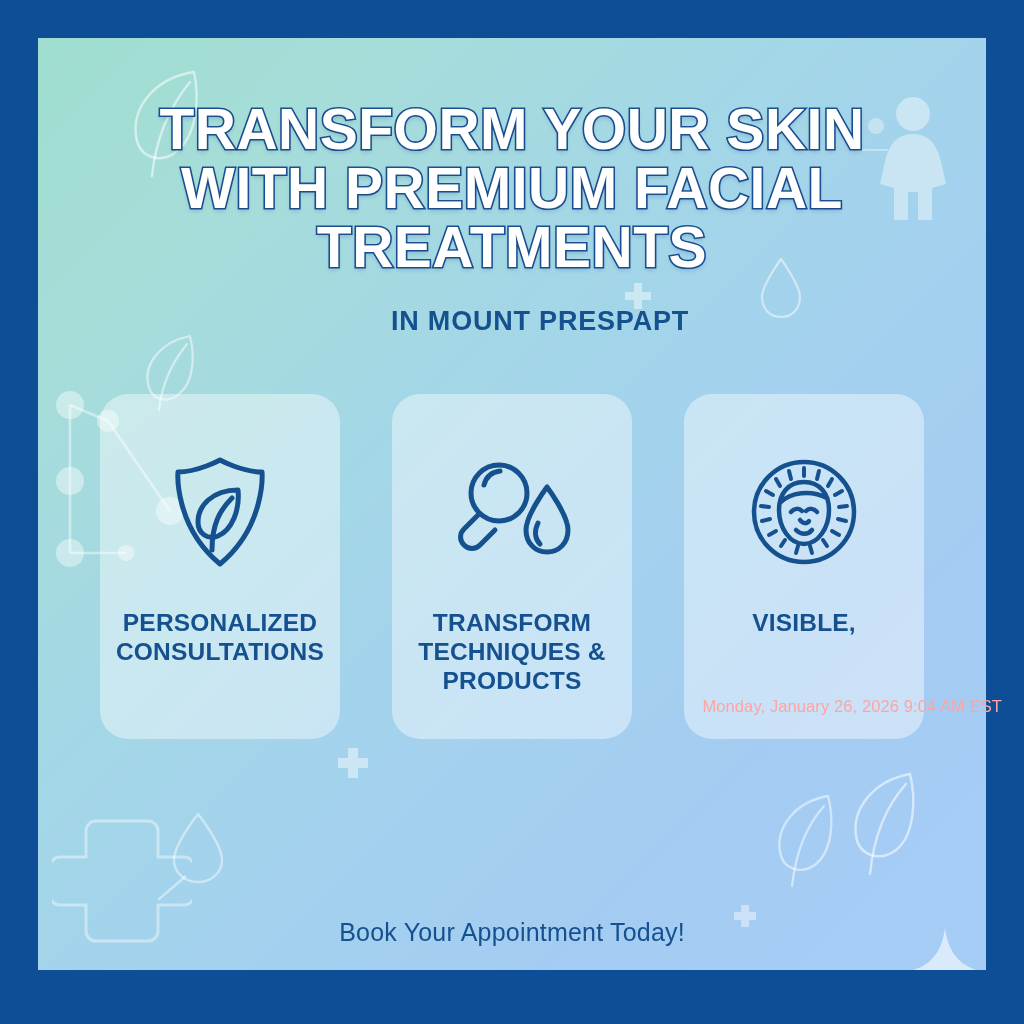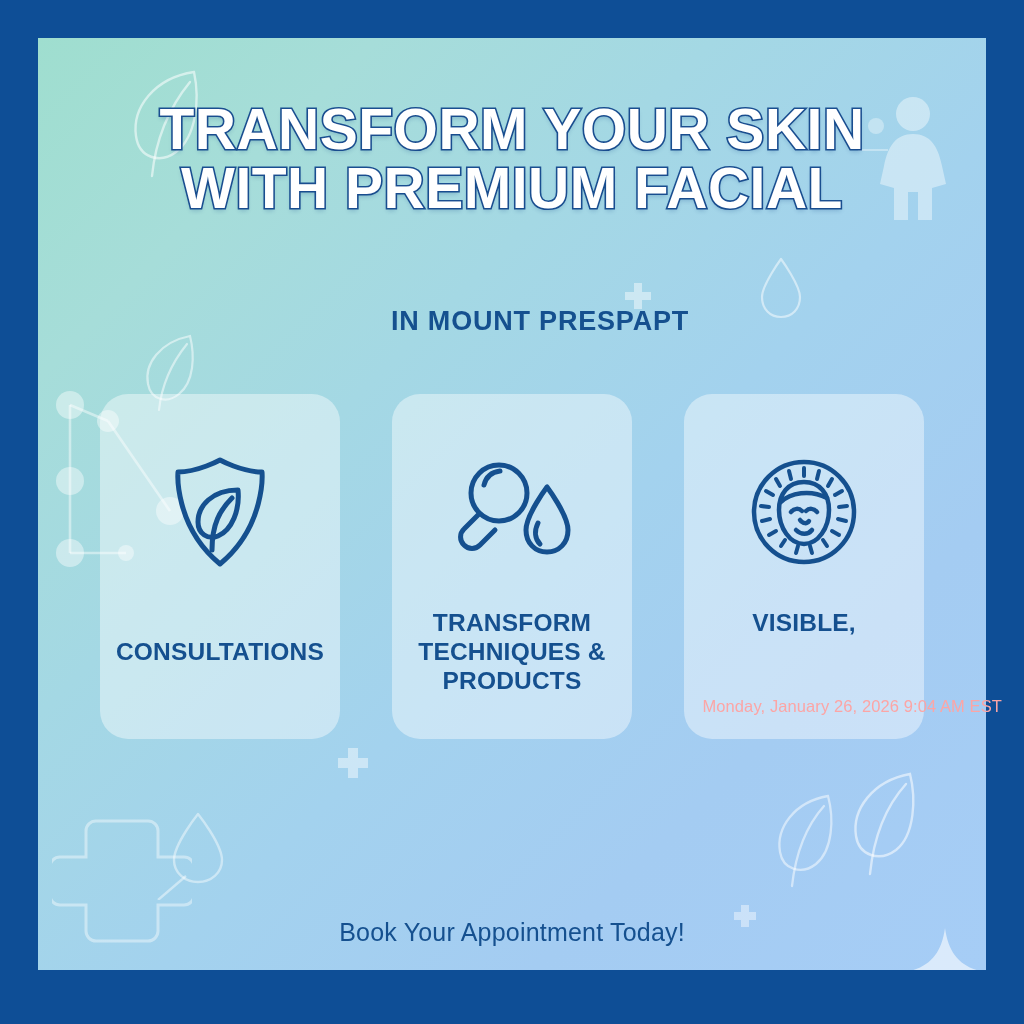--- a/index.html
+++ b/index.html
@@ -242,38 +242,39 @@
 
     <div class="deco" style="left:862px; top:890px;">
       <svg width="90" height="90" viewBox="0 0 90 90">
         <path d="M45 0 C49 28 62 41 90 45 C62 49 49 62 45 90 C41 62 28 49 0 45 C28 41 41 28 45 0 Z" fill="rgba(255,255,255,0.58)"></path>
       </svg>
     </div>
 
     <div id="headline">
       <span class="hl-line">TRANSFORM YOUR SKIN</span>
       <span class="hl-line">WITH PREMIUM FACIAL</span>
+      <span class="hl-line">TREATMENTS</span>
     </div>
 
     <div id="subhead">IN MOUNT PRESPAPT</div>
 
     <div id="cards">
 
       <div class="card">
         <div class="card-icon">
           <svg width="104" height="116" viewBox="0 0 104 116">
             <g fill="none" stroke="#15508f" stroke-width="5" stroke-linejoin="round" stroke-linecap="round">
               <path d="M52 6 C52 6 30 18 10 18 C10 18 6 72 52 110 C98 72 94 18 94 18 C74 18 52 6 52 6 Z"></path>
               <path d="M70 36 C44 36 30 52 30 68 C30 80 40 86 50 82 C64 76 72 56 70 36 Z"></path>
               <path d="M64 44 C52 56 44 70 44 96"></path>
             </g>
           </svg>
         </div>
         <div class="card-label">
-          <br>
+          <span>PERSONALIZED</span><br>
           <span>CONSULTATIONS</span>
         </div>
       </div>
 
       <div class="card">
         <div class="card-icon">
           <svg width="128" height="110" viewBox="0 0 128 110">
             <g fill="none" stroke="#15508f" stroke-width="5" stroke-linejoin="round" stroke-linecap="round">
               <circle cx="51" cy="36" r="28"></circle>
               <path d="M36 28 C38 20 44 15 52 14"></path>

